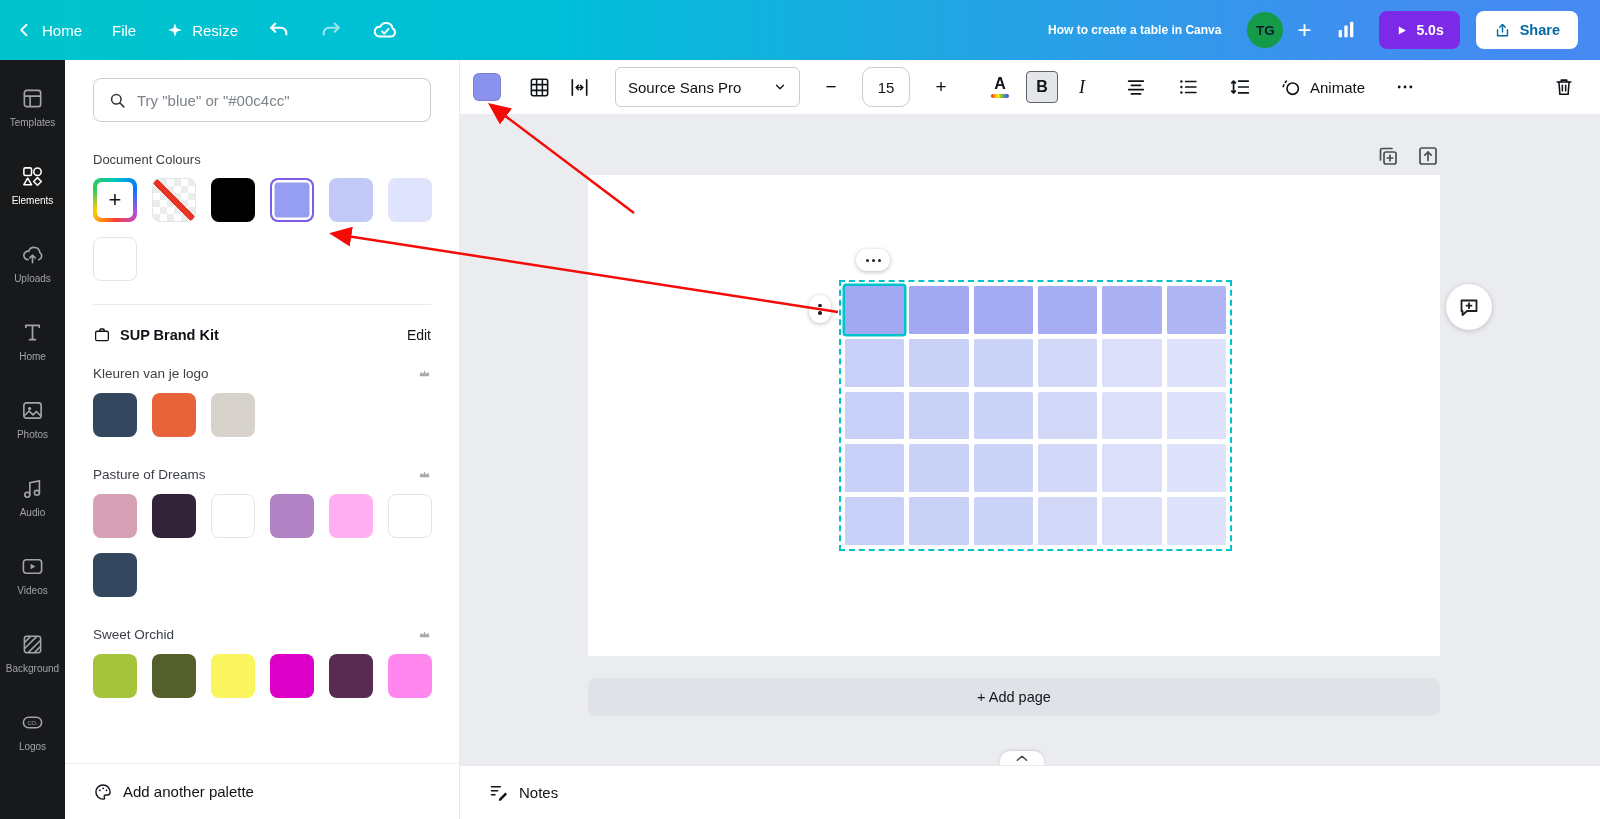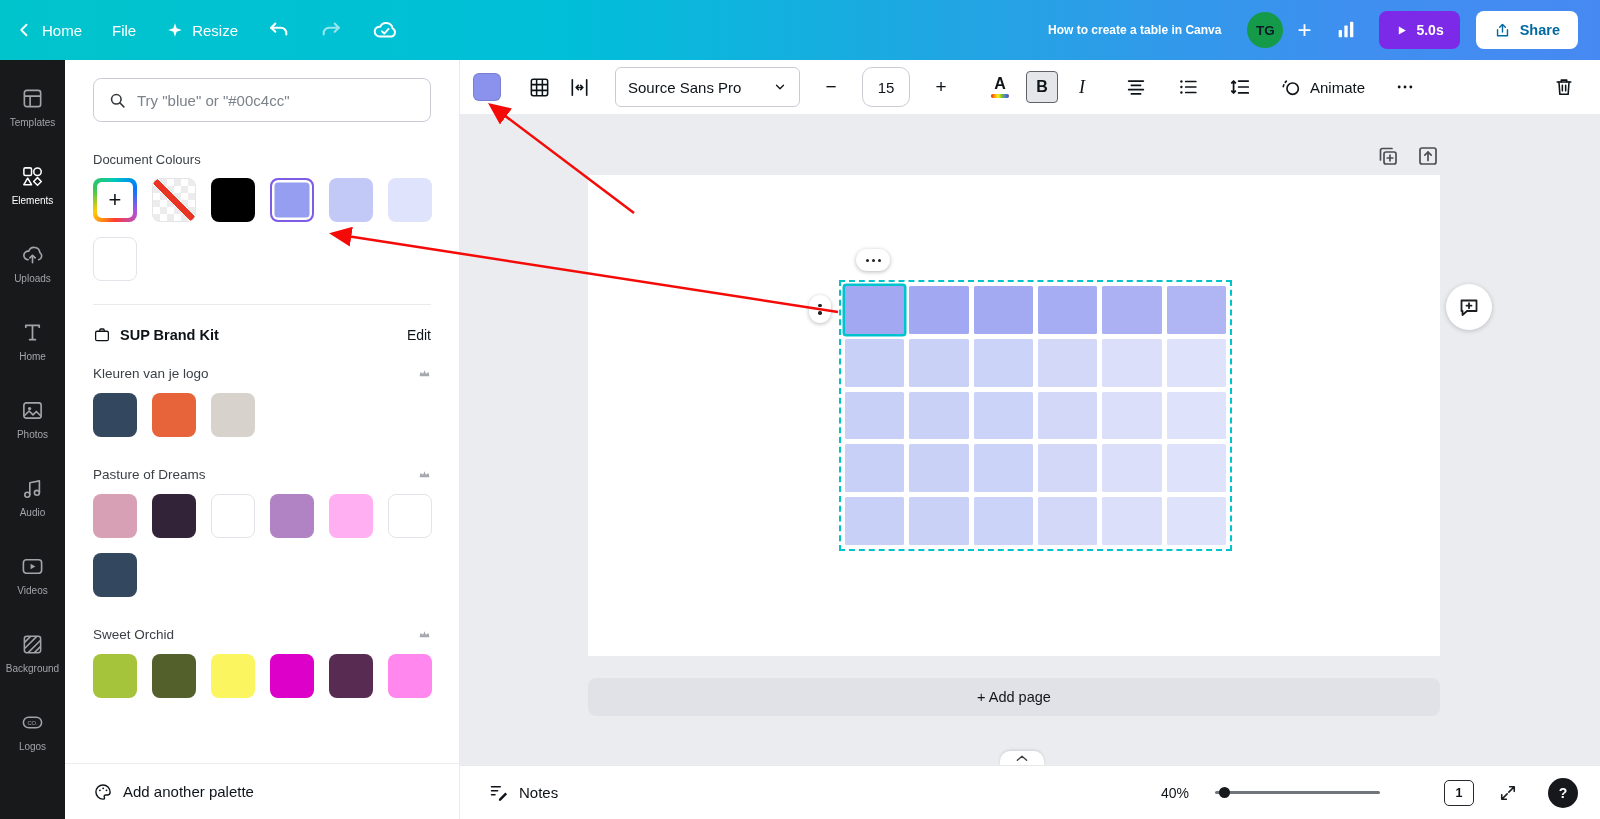--- a/index.html
+++ b/index.html
@@ -601,37 +601,20 @@
   <div class="statusbar">
     <div class="notes">
       <span>
         <svg width="21" height="21" viewBox="0 0 24 24" fill="none" stroke="currentColor" stroke-width="1.8" stroke-linecap="round" stroke-linejoin="round">
             <path d="M4 5.5h10M4 10h7M4 14.5h4"></path>
             <path d="M12.5 19.3l7.3-7.3 2 2-7.3 7.3h-2z" fill="currentColor" stroke="none"></path>
           </svg>
       </span>
       <span>Notes</span>
     </div>
-    <div class="sb-right">
-      <span class="zoom-val">40%</span>
-      <div class="slider">
-        <div class="knob"></div>
-      </div>
-      <div class="page-btn">1</div>
-      <div class="expand-btn">
-        <span>
-          <svg width="20" height="20" viewBox="0 0 24 24" fill="none" stroke="currentColor" stroke-width="1.9" stroke-linecap="round" stroke-linejoin="round">
-              <path d="M14 4.5h5.5V10M10 19.5H4.5V14M19.5 4.5L13 11M4.5 19.5L11 13"></path>
-            </svg>
-        </span>
-      </div>
-      <div class="help-btn">
-        <span>?</span>
-      </div>
-    </div>
   </div>
 </div>
 
 <svg class="anno" viewBox="0 0 1600 819">
   <defs>
     <marker id="ah" markerWidth="9" markerHeight="8" refX="7" refY="4" orient="auto">
       <path d="M0 0L9 4L0 8z" style="fill:var(--ann)"></path>
     </marker>
   </defs>
   <line x1="634" y1="213" x2="492" y2="106" stroke-width="2.5" marker-end="url(#ah)" style="stroke:var(--ann)"></line>

